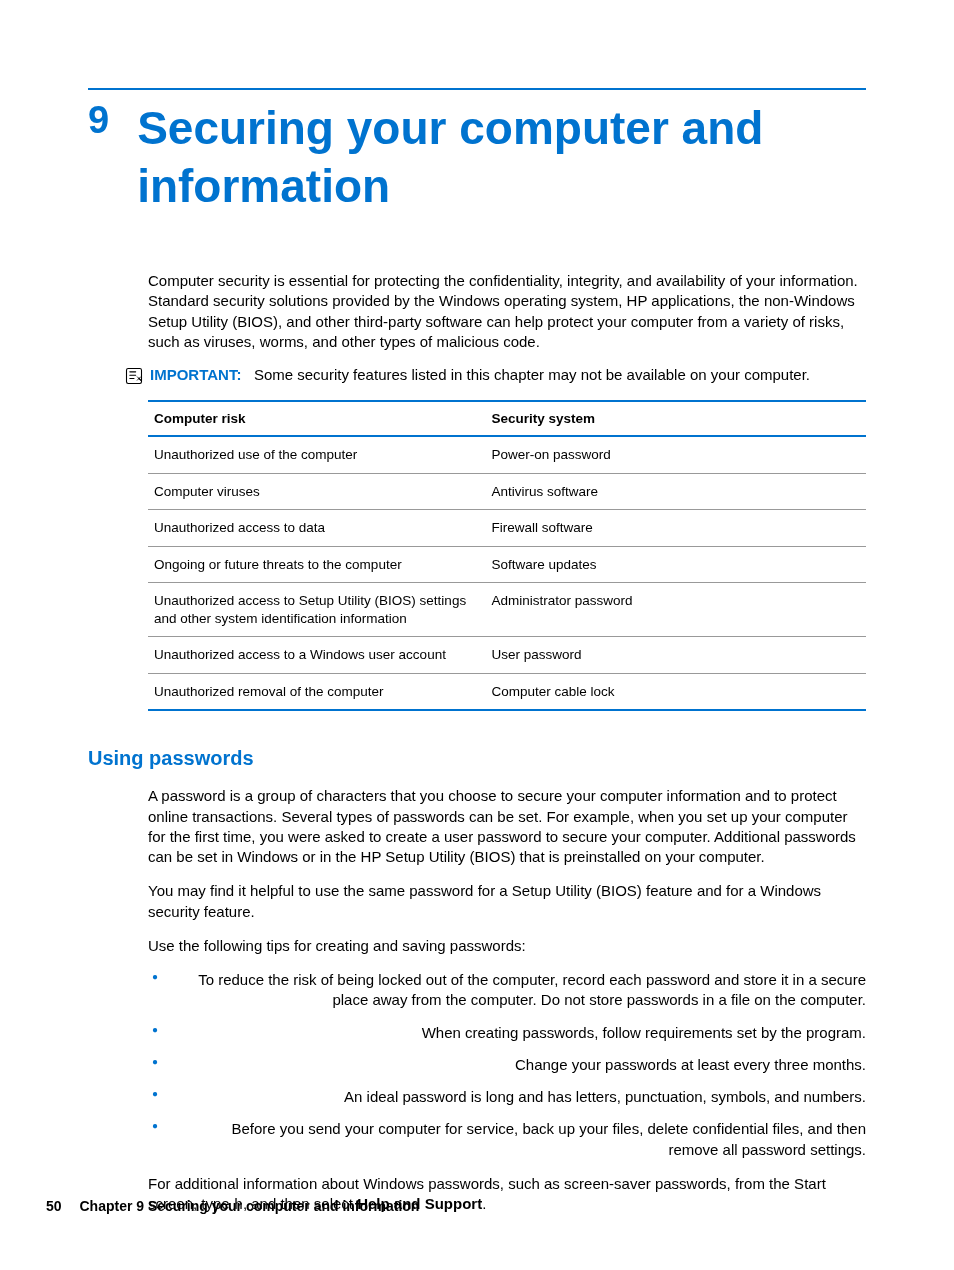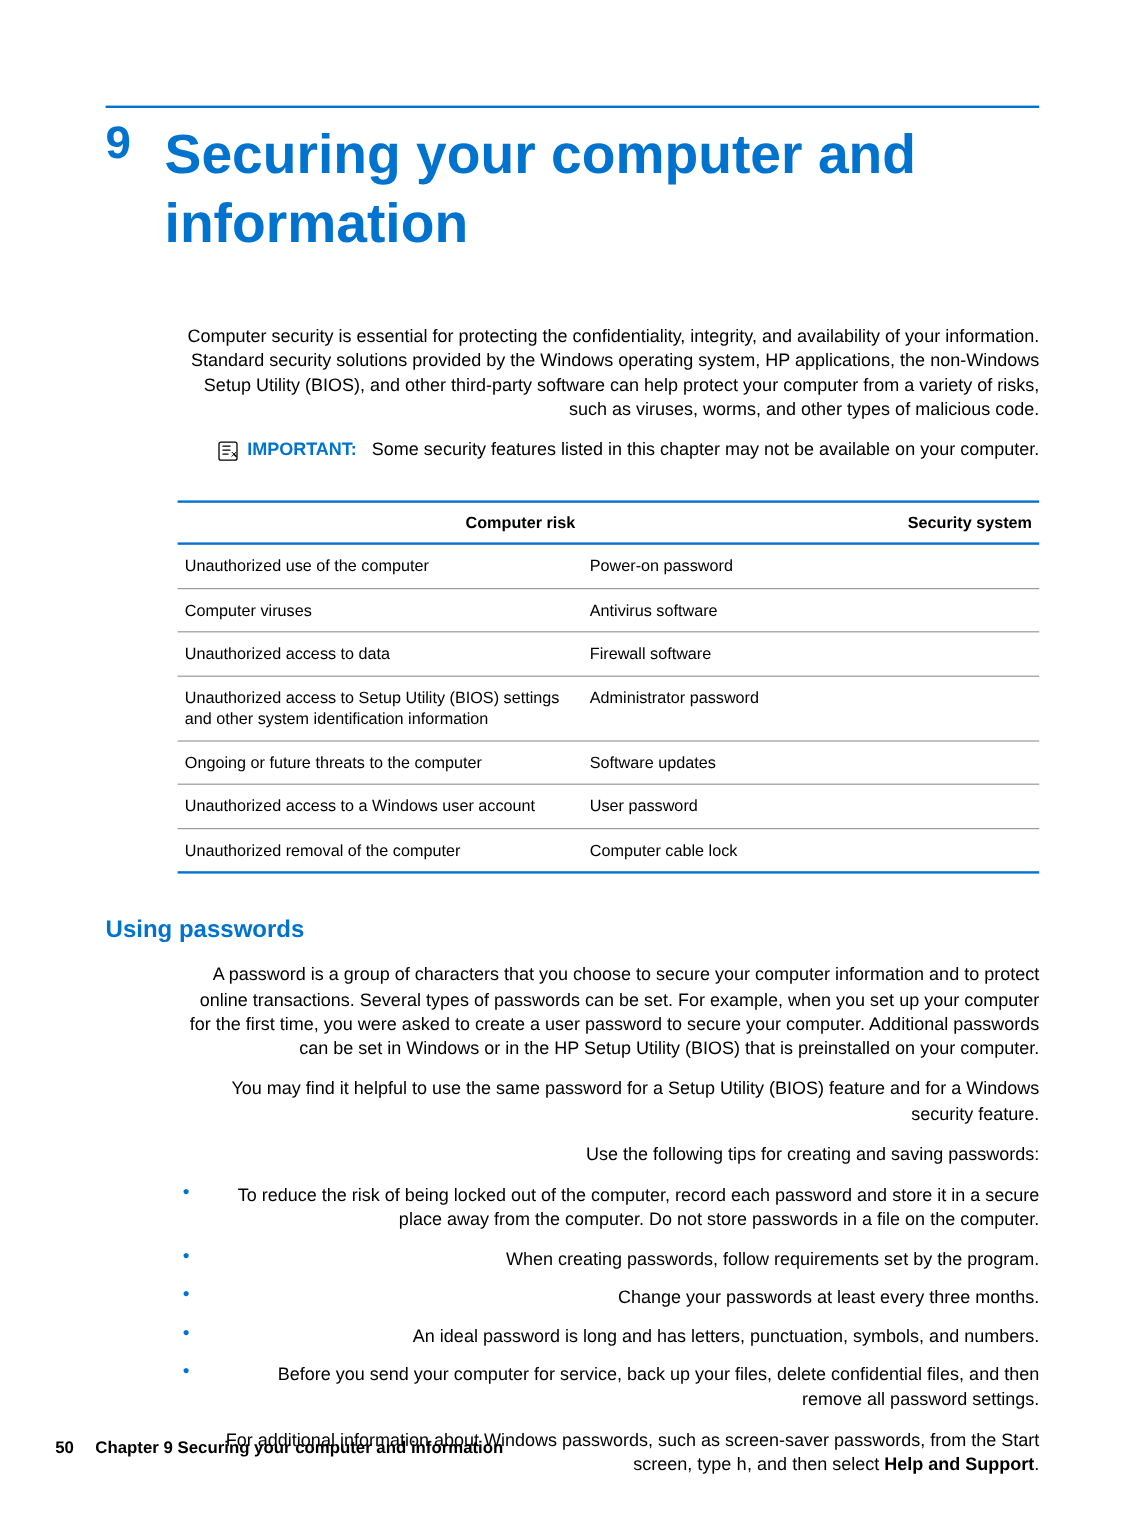--- a/index.html
+++ b/index.html
@@ -34,47 +34,45 @@
     font-size: 46px;
     font-weight: bold;
     line-height: 1.25;
   }
   .body-block {
     margin-left: 60px;
   }
   .para {
     margin-bottom: 14px;
     line-height: 1.35;
-    text-align: right;
   }
   .note-row {
     display: flex;
     align-items: flex-start;
     gap: 6px;
     margin-left: 36px;
-    margin-bottom: 31px;
-    justify-content: flex-end;
+    margin-bottom: 14px;
   }
   .note-icon {
     width: 20px;
     height: 20px;
     flex-shrink: 0;
   }
   .note-label {
     color: #0073cf;
     font-weight: bold;
   }
   .security-table {
     width: 100%;
     border-collapse: collapse;
     margin: 6px 0 36px 0;
     font-size: 13.5px;
   }
   .security-table th {
-    text-align: right;
+    text-align: left;
     font-weight: bold;
     padding: 9px 6px;
     border-top: 2px solid #0073cf;
     border-bottom: 2px solid #0073cf;
   }
   .security-table td {
     padding: 9px 6px;
     border-bottom: 1px solid #999;
     vertical-align: top;
     line-height: 1.3;
@@ -164,26 +162,26 @@
         </tr>
         <tr>
           <td>Computer viruses</td>
           <td>Antivirus software</td>
         </tr>
         <tr>
           <td>Unauthorized access to data</td>
           <td>Firewall software</td>
         </tr>
         <tr>
+          <td>Ongoing or future threats to the computer</td>
+          <td>Software updates</td>
+        </tr>
+        <tr>
           <td>Unauthorized access to Setup Utility (BIOS) settings and other system identification information</td>
           <td>Administrator password</td>
-        </tr>
-        <tr>
-          <td>Ongoing or future threats to the computer</td>
-          <td>Software updates</td>
         </tr>
         <tr>
           <td>Unauthorized access to a Windows user account</td>
           <td>User password</td>
         </tr>
         <tr>
           <td>Unauthorized removal of the computer</td>
           <td>Computer cable lock</td>
         </tr>
       </tbody>

